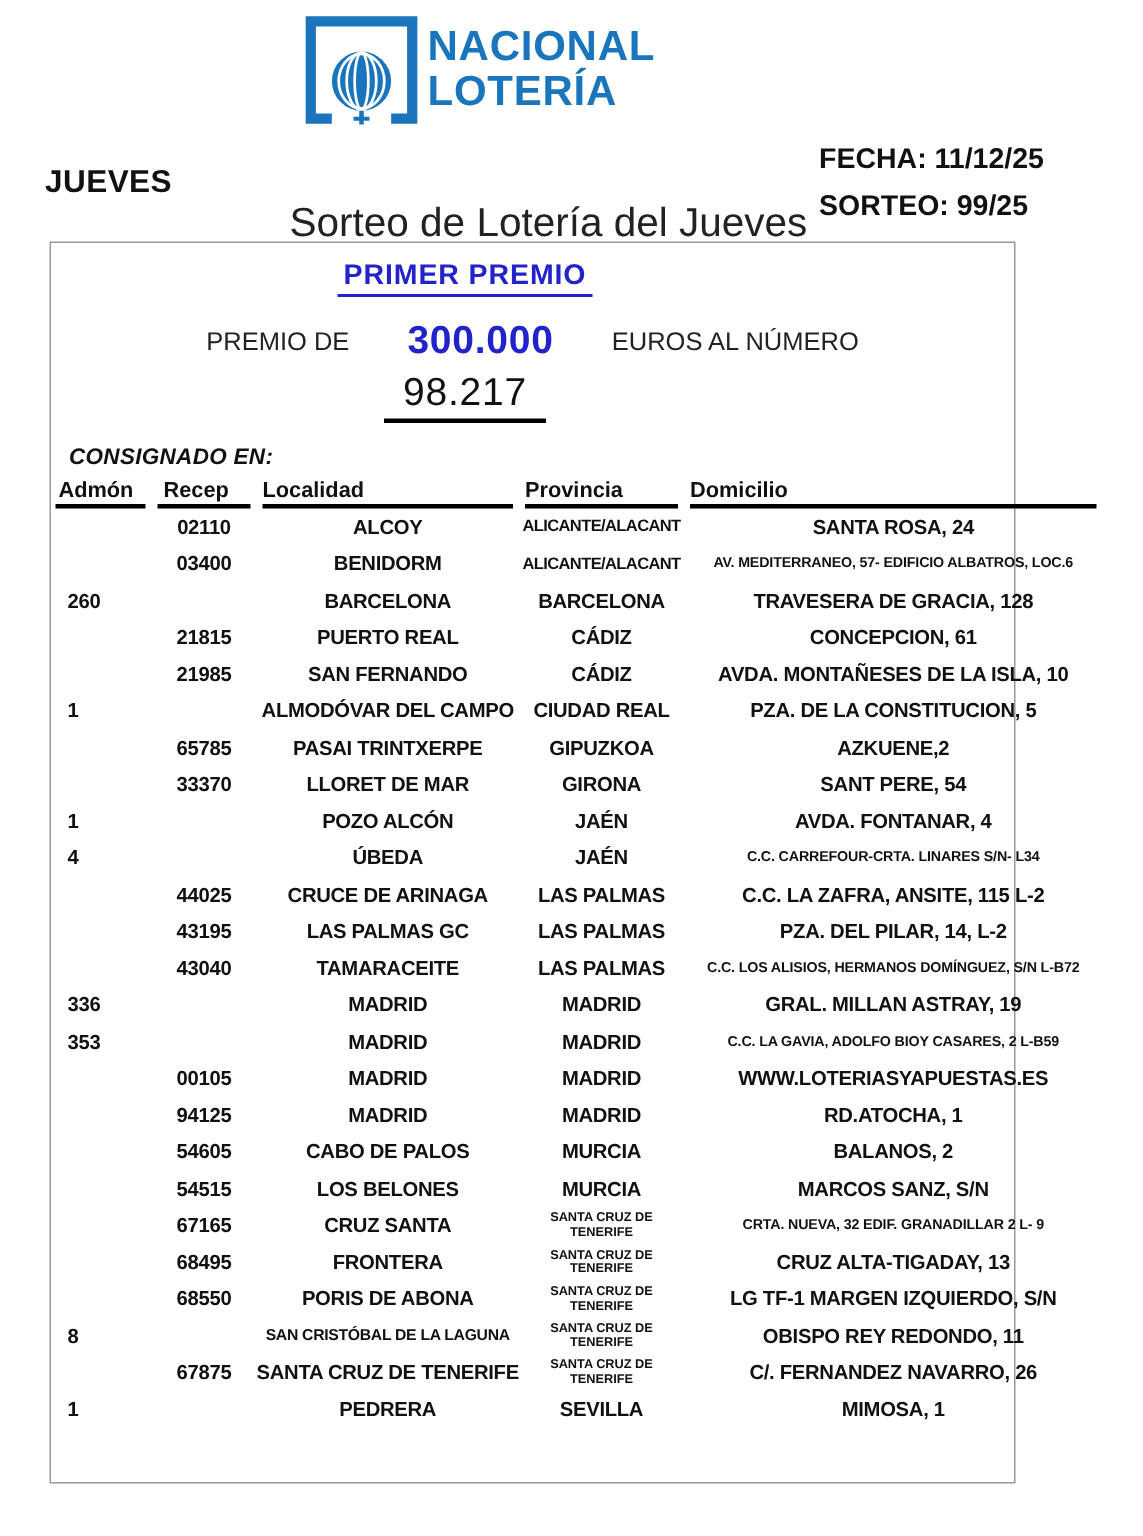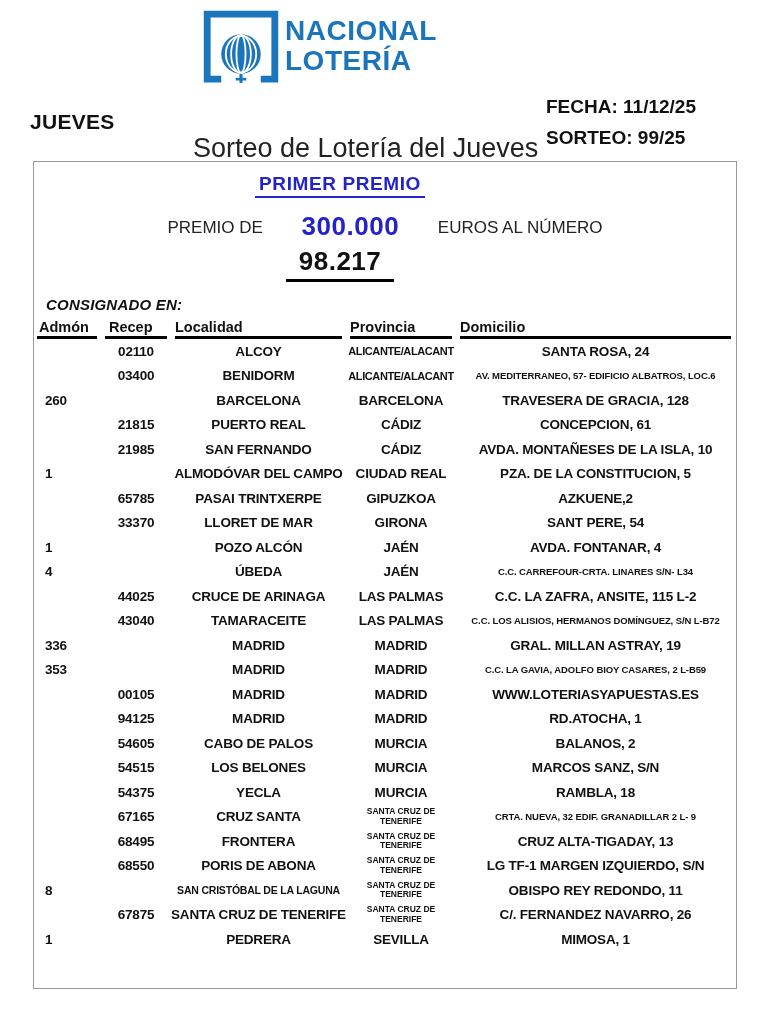--- a/index.html
+++ b/index.html
@@ -10,30 +10,30 @@
   
   .logo{position:absolute;left:203px;top:10px;display:flex;align-items:flex-start;}
   .logo-icon{width:76px;height:76px;}
   .logo-text{margin-left:6px;margin-top:6px;font-weight:bold;font-size:28px;
     line-height:30px;letter-spacing:.5px;color:#1B75BC;}
   
   .day{position:absolute;left:30px;top:110px;font-size:21px;font-weight:bold;letter-spacing:.3px;}
   .subtitle{position:absolute;left:193px;top:92px;font-size:27px;color:#222;margin-top:41px;}
   .meta{position:absolute;left:546px;top:91px;font-size:19px;font-weight:bold;line-height:31px;white-space:nowrap;}
   
-  .box{position:absolute;left:33px;top:161px;width:704px;height:828px;
+  .box{position:absolute;left:33px;top:161px;width:644px;height:828px;
     border:1.5px solid #999;box-sizing:border-box;background:#fff;}
   .prize-title-wrap{text-align:center;margin-top:11px;position:relative;left:-45px;}
   .prize-title{display:inline-block;font-size:19px;font-weight:bold;color:#2323CC;
     letter-spacing:.6px;border-bottom:2.5px solid #2323CC;padding:0 4px 1px 4px;}
   .prize-line{text-align:center;margin-top:13px;font-size:17px;color:#222;white-space:nowrap;}
   .prize-line .lbl{vertical-align:2px;}
   .amount{font-size:26px;font-weight:bold;color:#2323CC;margin:0 34px;letter-spacing:.5px;}
   .number-wrap{text-align:center;margin-top:4px;position:relative;left:-45px;}
-  .number{display:inline-block;font-size:26px;font-weight:bold;letter-spacing:.5px;
+  .number{display:inline-block;font-size:26px;font-weight:normal;letter-spacing:.5px;
     border-bottom:3.5px solid #000;padding:0 13px 2px 13px;}
   .consignado{margin:14px 0 0 12px;font-size:15px;font-weight:bold;font-style:italic;letter-spacing:.2px;}
   
   table{border-collapse:collapse;table-layout:fixed;width:698px;margin:2px 0 0 3px;}
   col.c1{width:64px}col.c2{width:70px}col.c3{width:175px}col.c4{width:110px}col.c5{width:279px}
   th{padding:0;font-size:14.5px;font-weight:bold;vertical-align:bottom;height:24px;}
   th .hd{border-bottom:3px solid #000;padding-bottom:1px;margin:0 4px;text-align:left;}
   th.h-admon .hd{margin-left:0;text-align:left;padding-left:2px;}
   th.h-recep .hd{text-align:left;padding-left:4px;}
   td{height:24.5px;padding:0;font-size:13.5px;font-weight:bold;text-align:center;
@@ -186,20 +186,27 @@
           </tr>
           <tr>
             <td class="c-admon"></td>
             <td class="c-recep">44025</td>
             <td class="c-localidad">CRUCE DE ARINAGA</td>
             <td class="c-provincia">LAS PALMAS</td>
             <td class="c-domicilio">C.C. LA ZAFRA, ANSITE, 115 L-2</td>
           </tr>
           <tr>
             <td class="c-admon"></td>
+            <td class="c-recep">43195</td>
+            <td class="c-localidad">LAS PALMAS GC</td>
+            <td class="c-provincia">LAS PALMAS</td>
+            <td class="c-domicilio">PZA. DEL PILAR, 14, L-2</td>
+          </tr>
+          <tr>
+            <td class="c-admon"></td>
             <td class="c-recep">43040</td>
             <td class="c-localidad">TAMARACEITE</td>
             <td class="c-provincia">LAS PALMAS</td>
             <td class="c-domicilio sm-dom">C.C. LOS ALISIOS, HERMANOS DOMÍNGUEZ, S/N L-B72</td>
           </tr>
           <tr>
             <td class="c-admon">336</td>
             <td class="c-recep"></td>
             <td class="c-localidad">MADRID</td>
             <td class="c-provincia">MADRID</td>
@@ -235,27 +242,20 @@
           </tr>
           <tr>
             <td class="c-admon"></td>
             <td class="c-recep">54515</td>
             <td class="c-localidad">LOS BELONES</td>
             <td class="c-provincia">MURCIA</td>
             <td class="c-domicilio">MARCOS SANZ, S/N</td>
           </tr>
           <tr>
             <td class="c-admon"></td>
-            <td class="c-recep">54375</td>
-            <td class="c-localidad">YECLA</td>
-            <td class="c-provincia">MURCIA</td>
-            <td class="c-domicilio">RAMBLA, 18</td>
-          </tr>
-          <tr>
-            <td class="c-admon"></td>
             <td class="c-recep">67165</td>
             <td class="c-localidad">CRUZ SANTA</td>
             <td class="c-provincia sm-prov">SANTA CRUZ DE TENERIFE</td>
             <td class="c-domicilio sm-dom">CRTA. NUEVA, 32 EDIF. GRANADILLAR 2  L- 9</td>
           </tr>
           <tr>
             <td class="c-admon"></td>
             <td class="c-recep">68495</td>
             <td class="c-localidad">FRONTERA</td>
             <td class="c-provincia sm-prov">SANTA CRUZ DE TENERIFE</td>

